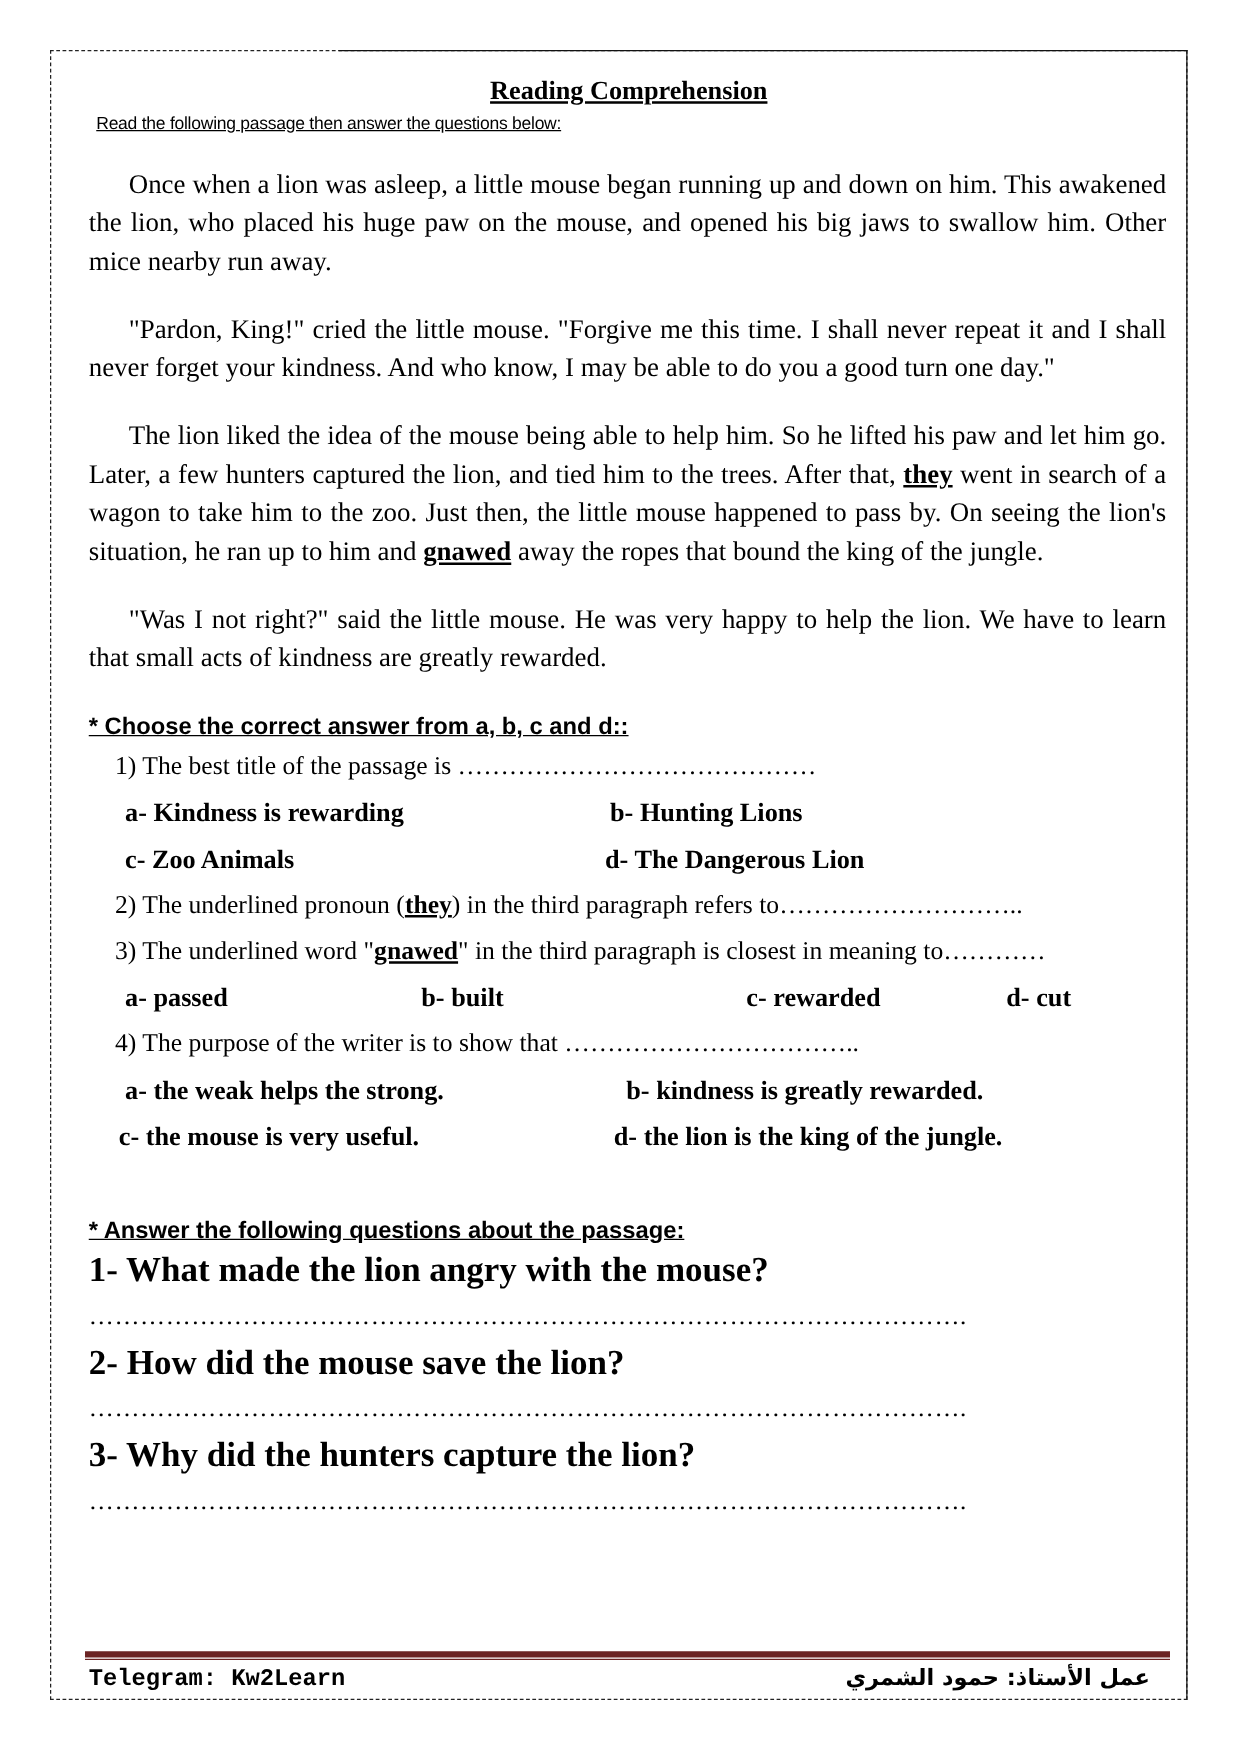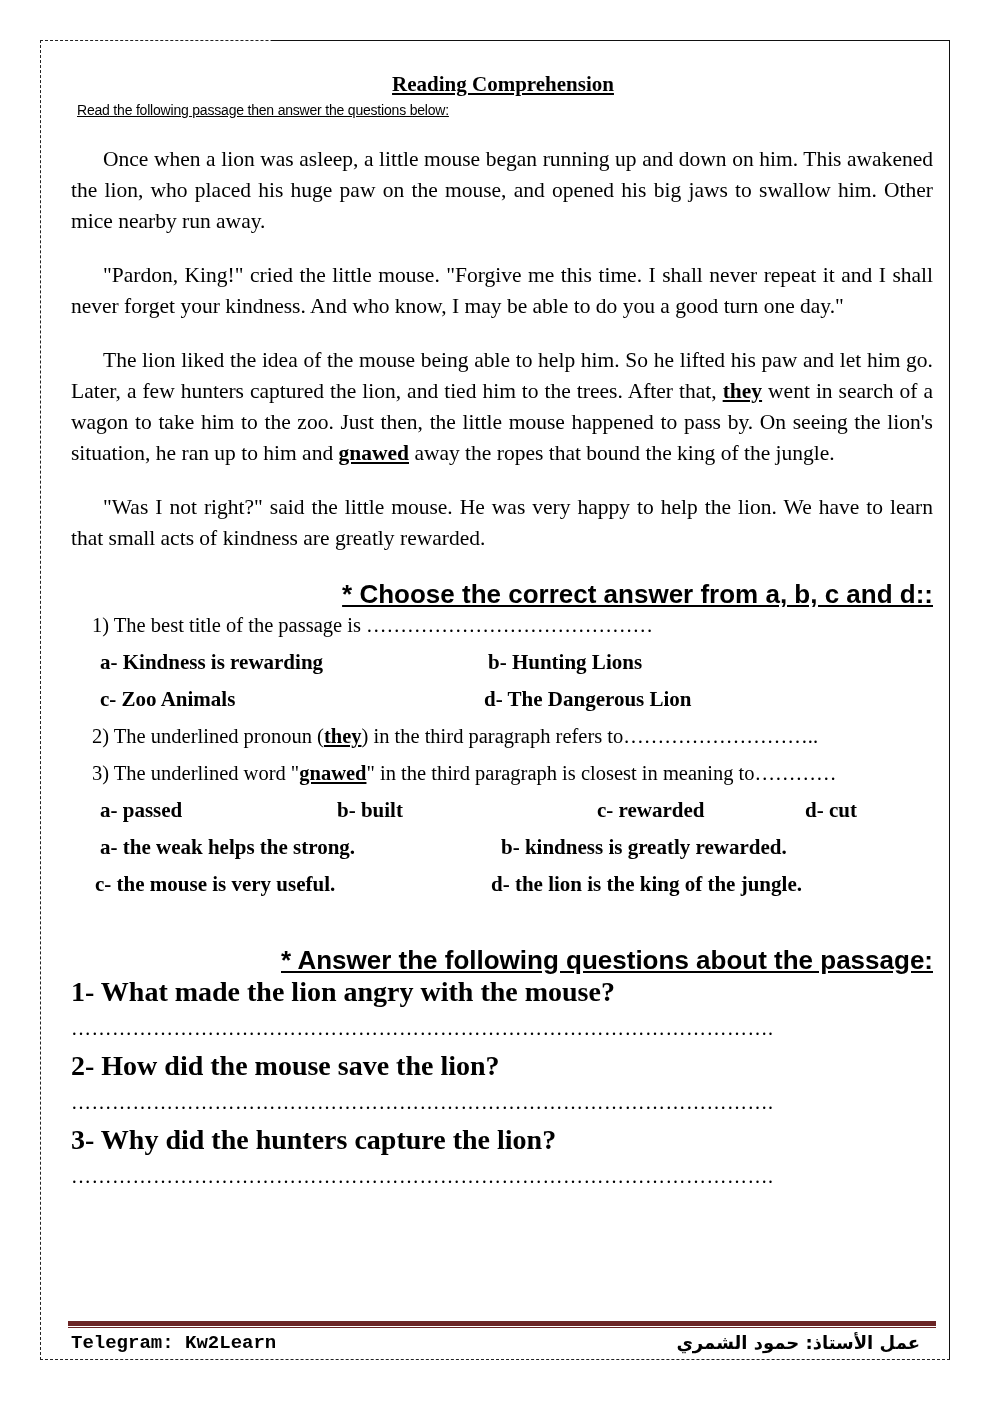--- a/index.html
+++ b/index.html
@@ -35,21 +35,20 @@
       top: -1px;
       right: -1px;
       bottom: 0;
       border-right: 1px solid #111;
     }
     .content {
       position: absolute;
       left: 71px;
       top: 58px;
       width: 862px;
-      margin-top: 12px;
     }
     .title {
       text-align: center;
       font-weight: bold;
       font-size: 21px;
       text-decoration: underline;
       margin: 0;
       line-height: 28px;
       padding-left: 2px;
     }
@@ -68,25 +67,24 @@
       text-align: justify;
       margin: 0;
       text-indent: 32px;
     }
     .passage p + p { margin-top: 23px; }
     .passage p:first-child { margin-top: 22px; }
     .ul-bold { font-weight: bold; text-decoration: underline; }
     .section-head {
       font-family: "Liberation Sans", sans-serif;
       font-weight: bold;
-      font-size: 26px;
+      font-size: 19px;
       text-decoration: underline;
       margin: 0;
       line-height: 26px;
-      text-align: right;
     }
     .mcq-section { margin-top: 27px; }
     .q {
       font-size: 20.5px;
       line-height: 37px;
       padding-left: 21px;
       white-space: nowrap;
     }
     .opts {
       position: relative;
@@ -182,20 +180,21 @@
     <div class="q"><span>2) The underlined pronoun (</span><span class="ul-bold">they</span><span>) in the third paragraph refers to………………………..</span></div>
 
     <div class="q"><span>3) The underlined word "</span><span class="ul-bold">gnawed</span><span>" in the third paragraph is closest in meaning to…………</span></div>
     <div class="opts">
       <span style="left:29px">a- passed</span>
       <span style="left:266px">b- built</span>
       <span style="left:526px">c- rewarded</span>
       <span style="left:734px">d- cut</span>
     </div>
 
+    <div class="q">4) The purpose of the writer is to show that ……………………………..</div>
     <div class="opts">
       <span style="left:430px">b- kindness is greatly rewarded.</span>
       <span style="left:29px">a- the weak helps the strong.</span>
     </div>
     <div class="opts">
       <span style="left:24px">c- the mouse is very useful.</span>
       <span style="left:420px">d- the lion is the king of the jungle.</span>
     </div>
   </div>
 

